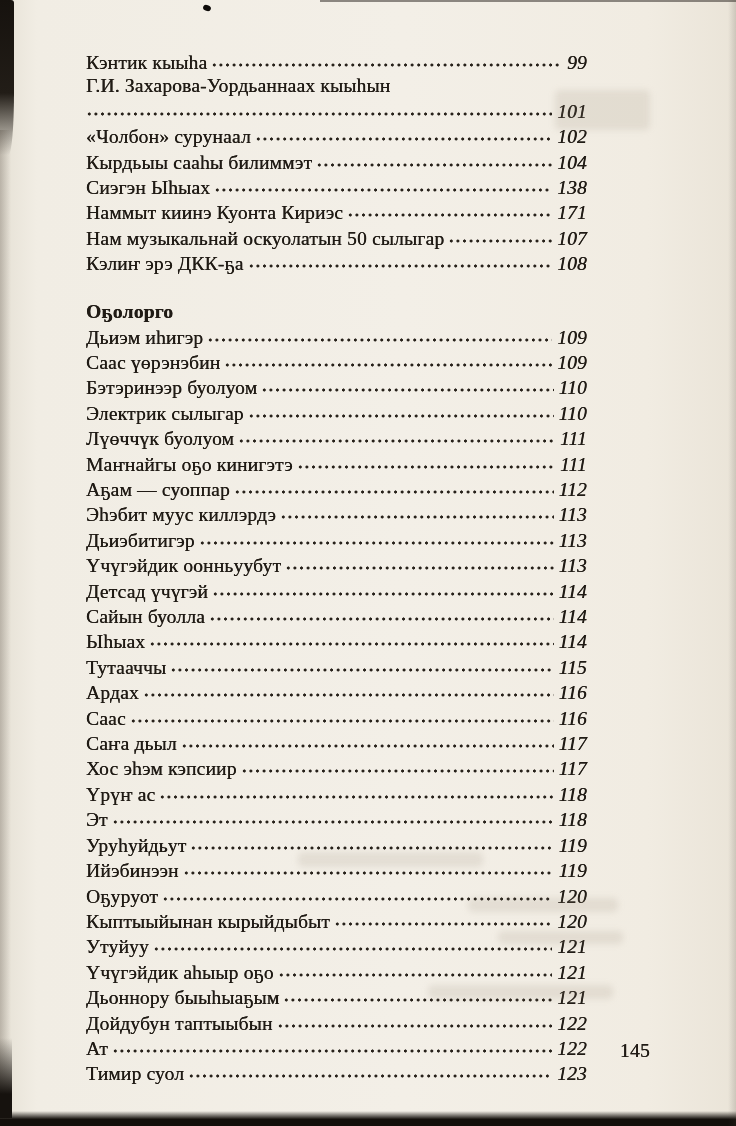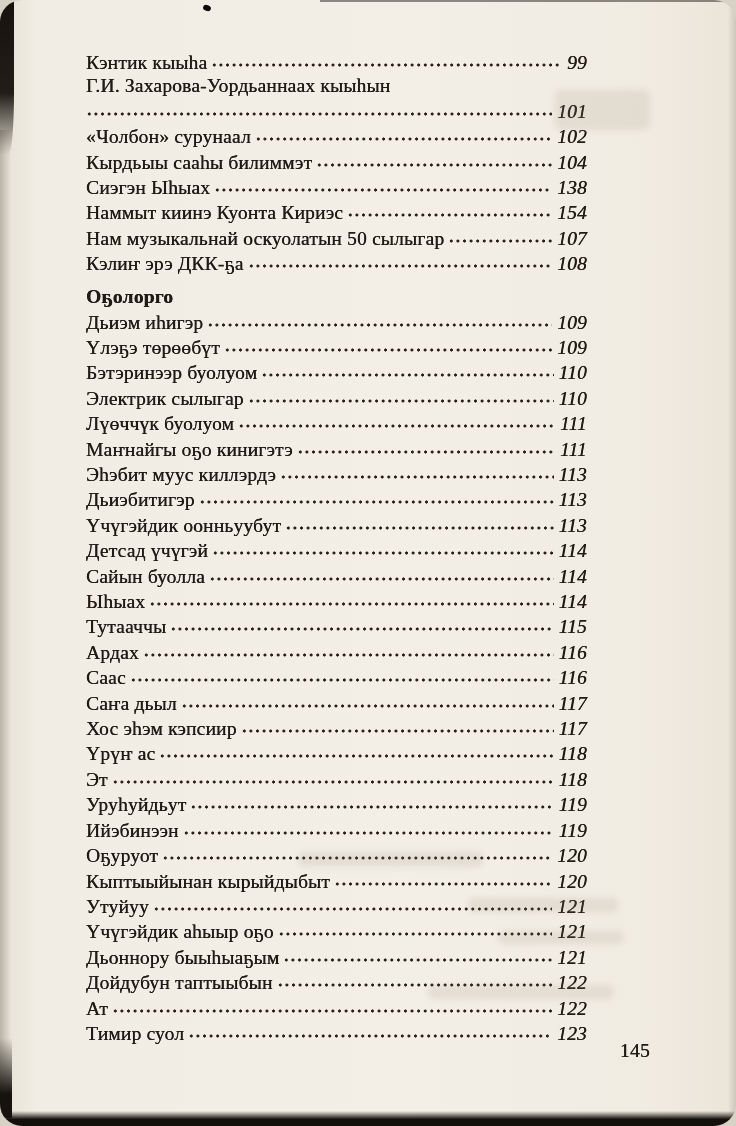--- a/index.html
+++ b/index.html
@@ -6,40 +6,39 @@
   html, body { width: 736px; height: 1126px; overflow: hidden; }
   body { background: #d8d2c6; }
 
   .scan-page {
     position: relative;
     width: 736px; height: 1126px;
     background: linear-gradient(90deg, #e6e1d5 0%, #f1ede4 5%, #f3efe7 55%, #f1ece2 88%, #eae4d8 100%);
     font-family: "Liberation Serif", serif;
     color: #201b15;
     overflow: hidden;
-    border-radius: 22px;
   }
 
   .content {
     position: absolute;
     left: 86px; top: 49px;
     width: 501px;
   }
 
   .toc-line, .toc-row, .toc-heading {
     font-size: 19.5px;
     line-height: 23.9px;
     letter-spacing: 0.2px;
     text-shadow: 0.3px 0 0 currentColor; 
     white-space: nowrap;
   }
 
   .toc-heading {
     font-weight: 700;
-    margin-top: 9px;
+    margin-top: 24px;
   }
 
   .toc-row { display: flex; align-items: baseline; }
   .toc-title { white-space: nowrap; padding-right: 4px; }
   .toc-dots {
     flex: 1 1 auto;
     min-width: 10px;
     height: 1em;
     background-image: radial-gradient(circle, #27211a 1.35px, rgba(0,0,0,0) 1.8px);
     background-size: 6.6px 6px;
@@ -126,42 +125,42 @@
           <span class="toc-page">104</span>
         </div>
         <div class="toc-row">
           <span class="toc-title">Сиэгэн Ыһыах</span>
           <span class="toc-dots"></span>
           <span class="toc-page">138</span>
         </div>
         <div class="toc-row">
           <span class="toc-title">Наммыт киинэ Куонта Кириэс</span>
           <span class="toc-dots"></span>
-          <span class="toc-page">154</span>
+          <span class="toc-page">171</span>
         </div>
         <div class="toc-row">
           <span class="toc-title">Нам музыкальнай оскуолатын 50 сылыгар</span>
           <span class="toc-dots"></span>
           <span class="toc-page">107</span>
         </div>
         <div class="toc-row">
           <span class="toc-title">Кэлиҥ эрэ ДКК-ҕа</span>
           <span class="toc-dots"></span>
           <span class="toc-page">108</span>
         </div>
       </div>
       <div class="toc-section">
         <div class="toc-heading">Оҕолорго</div>
         <div class="toc-row">
           <span class="toc-title">Дьиэм иһигэр</span>
           <span class="toc-dots"></span>
           <span class="toc-page">109</span>
         </div>
         <div class="toc-row">
-          <span class="toc-title">Үлэҕэ төрөөбүт</span>
+          <span class="toc-title">Саас үөрэнэбин</span>
           <span class="toc-dots"></span>
           <span class="toc-page">109</span>
         </div>
         <div class="toc-row">
           <span class="toc-title">Бэтэринээр буолуом</span>
           <span class="toc-dots"></span>
           <span class="toc-page">110</span>
         </div>
         <div class="toc-row">
           <span class="toc-title">Электрик сылыгар</span>
@@ -170,20 +169,25 @@
         </div>
         <div class="toc-row">
           <span class="toc-title">Лүөччүк буолуом</span>
           <span class="toc-dots"></span>
           <span class="toc-page">111</span>
         </div>
         <div class="toc-row">
           <span class="toc-title">Маҥнайгы оҕо кинигэтэ</span>
           <span class="toc-dots"></span>
           <span class="toc-page">111</span>
+        </div>
+        <div class="toc-row">
+          <span class="toc-title">Аҕам — суоппар</span>
+          <span class="toc-dots"></span>
+          <span class="toc-page">112</span>
         </div>
         <div class="toc-row">
           <span class="toc-title">Эһэбит муус киллэрдэ</span>
           <span class="toc-dots"></span>
           <span class="toc-page">113</span>
         </div>
         <div class="toc-row">
           <span class="toc-title">Дьиэбитигэр</span>
           <span class="toc-dots"></span>
           <span class="toc-page">113</span>

